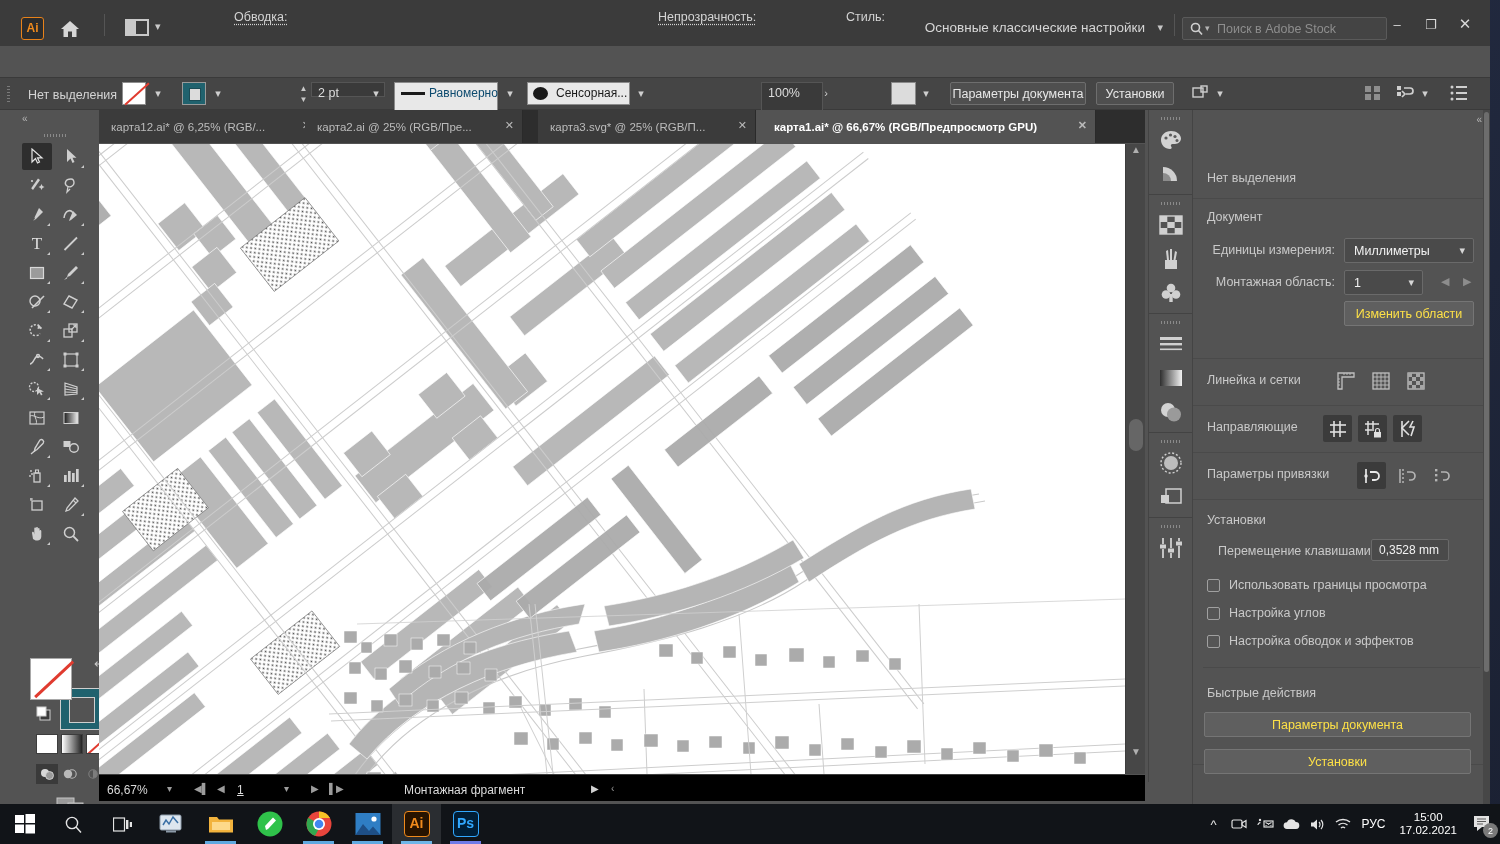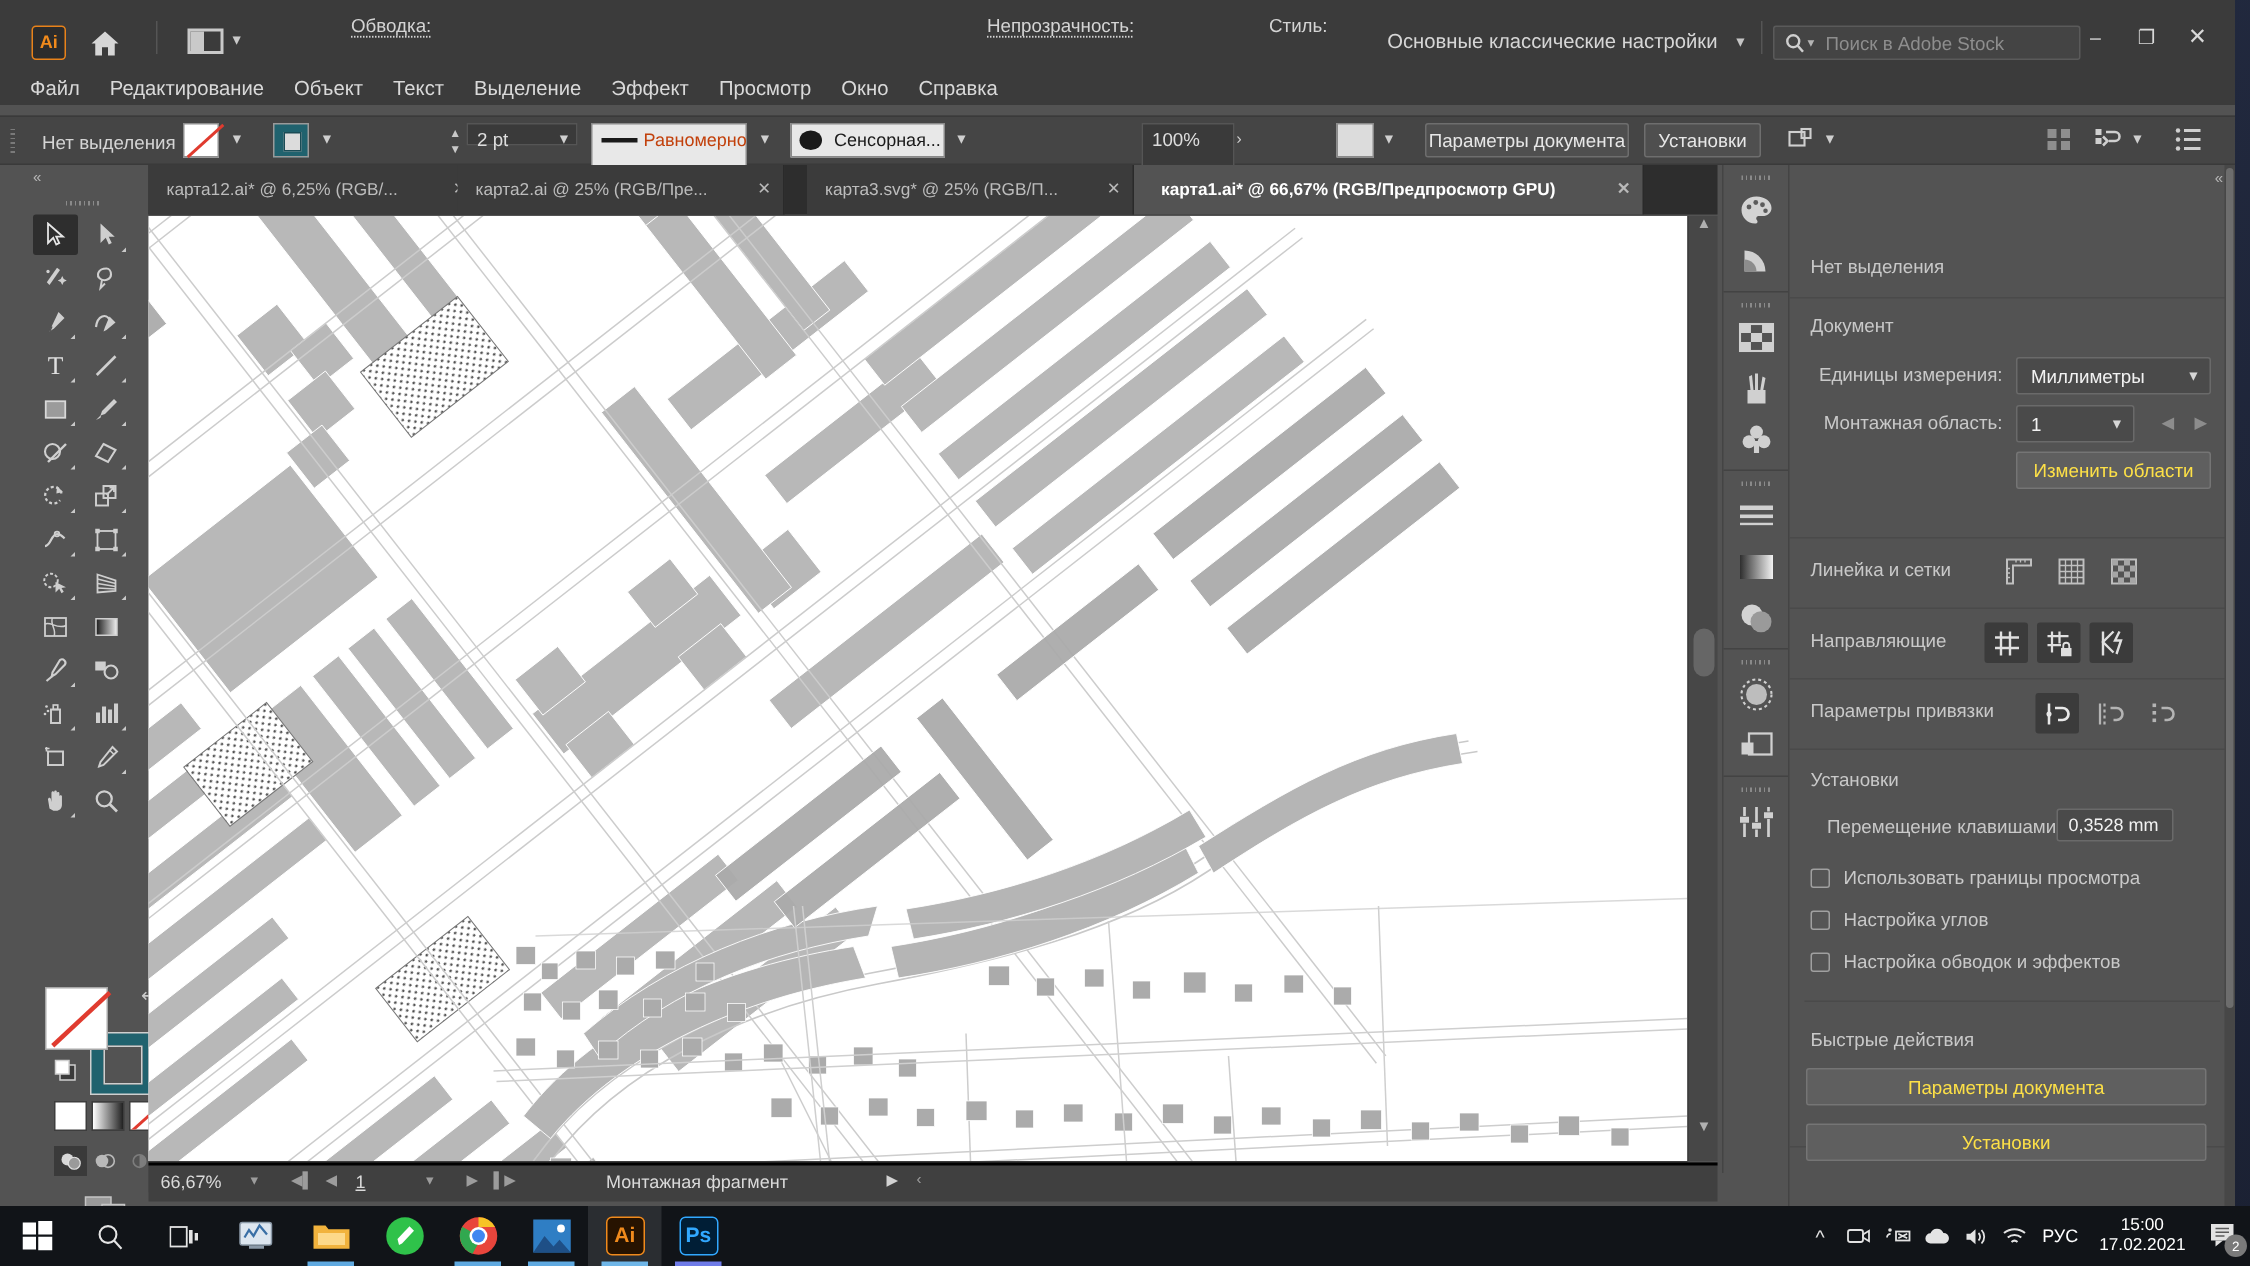--- a/index.html
+++ b/index.html
@@ -103,21 +103,21 @@
   .canvaswrap { position:absolute; left:99px; top:144px; width:1046px; height:651px; background:#535353; }
   .canvas { position:absolute; left:0; top:0; width:1026px; height:630px; background:#fff; overflow:hidden; }
   .vscroll { position:absolute; right:0; top:0; width:20px; height:630px; background:#474747; border-left:1px solid #3d3d3d;}
   .vscroll .up,.vscroll .dn { position:absolute; left:0; width:20px; height:18px; color:#b0b0b0; font-size:10px; text-align:center; }
   .vscroll .up{top:0;} .vscroll .dn{bottom:10px;}
   .vthumb { position:absolute; left:3px; top:275px; width:14px; height:32px; background:#666; border-radius:7px; }
   .hscroll { position:absolute; left:0; bottom:0; width:1026px; height:21px; background:#474747; border-top:1px solid #3d3d3d; }
   .hthumb { position:absolute; left:775px; top:4px; width:32px; height:13px; background:#666; border-radius:7px; }
 
   
-  .statusbar { position:absolute; left:99px; top:775px; width:1046px; height:26px; background:#404040; border-top:2px solid #000000; }
+  .statusbar { position:absolute; left:99px; top:775px; width:1046px; height:26px; background:#000000; border-top:4px solid #000000; }
   .sb { position:absolute; color:#dadada; font-size:12px; top:4px; white-space:nowrap; }
   .sbi { position:absolute; color:#9c9c9c; font-size:10px; top:4px; }
 
   
   .rail { position:absolute; left:1148px; top:110px; width:44px; height:672px; background:#535353; border-left:1px solid #444; }
   .rail .rgrip { margin:7px auto 3px; width:20px; height:3px;
                  background-image:repeating-linear-gradient(to right,#8a8a8a 0 1px,transparent 1px 3px); }
   .rail .ricon { width:44px; height:34px; display:flex; align-items:center; justify-content:center; }
   .rail .rsep { height:1px; background:#434343; margin:3px 0; }
 
@@ -195,49 +195,38 @@
         <div class="ph">Поиск в Adobe Stock</div>
       </div>
 
       <div class="winbtns">
         <div class="winbtn">–</div>
         <div class="winbtn">❐</div>
         <div class="winbtn close">✕</div>
       </div>
     </div>
 
-    <div class="menubar">
-      <div class="mi">Файл</div>
-      <div class="mi">Редактирование</div>
-      <div class="mi">Объект</div>
-      <div class="mi">Текст</div>
-      <div class="mi">Выделение</div>
-      <div class="mi">Эффект</div>
-      <div class="mi">Просмотр</div>
-      <div class="mi">Окно</div>
-      <div class="mi">Справка</div>
-    </div>
 
     <div class="ctrlbar">
       <div class="grip"></div>
       <div class="cb-lbl" style="left:28px;">Нет выделения</div>
     </div>
 
     <div class="sw none" style="left:122px;"></div>
     <div class="dd" style="left:148px;">▾</div>
     <div class="sw2" style="left:182px;"></div>
     <div class="dd" style="left:208px;">▾</div>
 
     <div class="cb-lbl u" style="left:234px;">Обводка:</div>
     <div class="spin" style="left:298px; top:84px;">▲</div>
     <div class="spin" style="left:298px; top:95px;">▼</div>
     <div class="field" style="left:311px; top:82px; width:74px; height:15px; line-height:21px; padding-left:6px;">2 pt</div>
     <div class="dd" style="left:366px;">▾</div>
 
-    <div class="field" style="left:394px; top:82px; width:104px; height:38px; background:#e8e8e8; border-color:#8a8a8a; color:#c2410c; line-height:21px; padding-left:34px; font-size:12px;">Равномерно</div>
+    <div class="field" style="left:394px; top:82px; width:104px; height:38px; background:#e8e8e8; border-color:#8a8a8a; color:#0c4a6e; line-height:21px; padding-left:34px; font-size:12px;">Равномерно</div>
     <div style="position:absolute; left:401px; top:92px; width:24px; height:3px; background:#1a1a1a;"></div>
     <div class="dd" style="left:500px;">▾</div>
 
     <div class="field" style="left:527px; top:82px; width:103px; height:23px; background:#e8e8e8; border-color:#8a8a8a; color:#1a1a1a; line-height:21px; padding-left:28px; font-size:12px;">Сенсорная...</div>
     <div style="position:absolute; left:533px; top:87px; width:15px; height:13px; background:#1a1a1a; border-radius:50%;"></div>
     <div class="dd" style="left:631px;">▾</div>
 
     <div class="cb-lbl u" style="left:658px;">Непрозрачность:</div>
     <div class="field" style="left:761px; top:82px; width:62px; height:29px; line-height:21px; padding-left:6px;">100%</div>
     <div class="dd" style="left:816px;">›</div>

